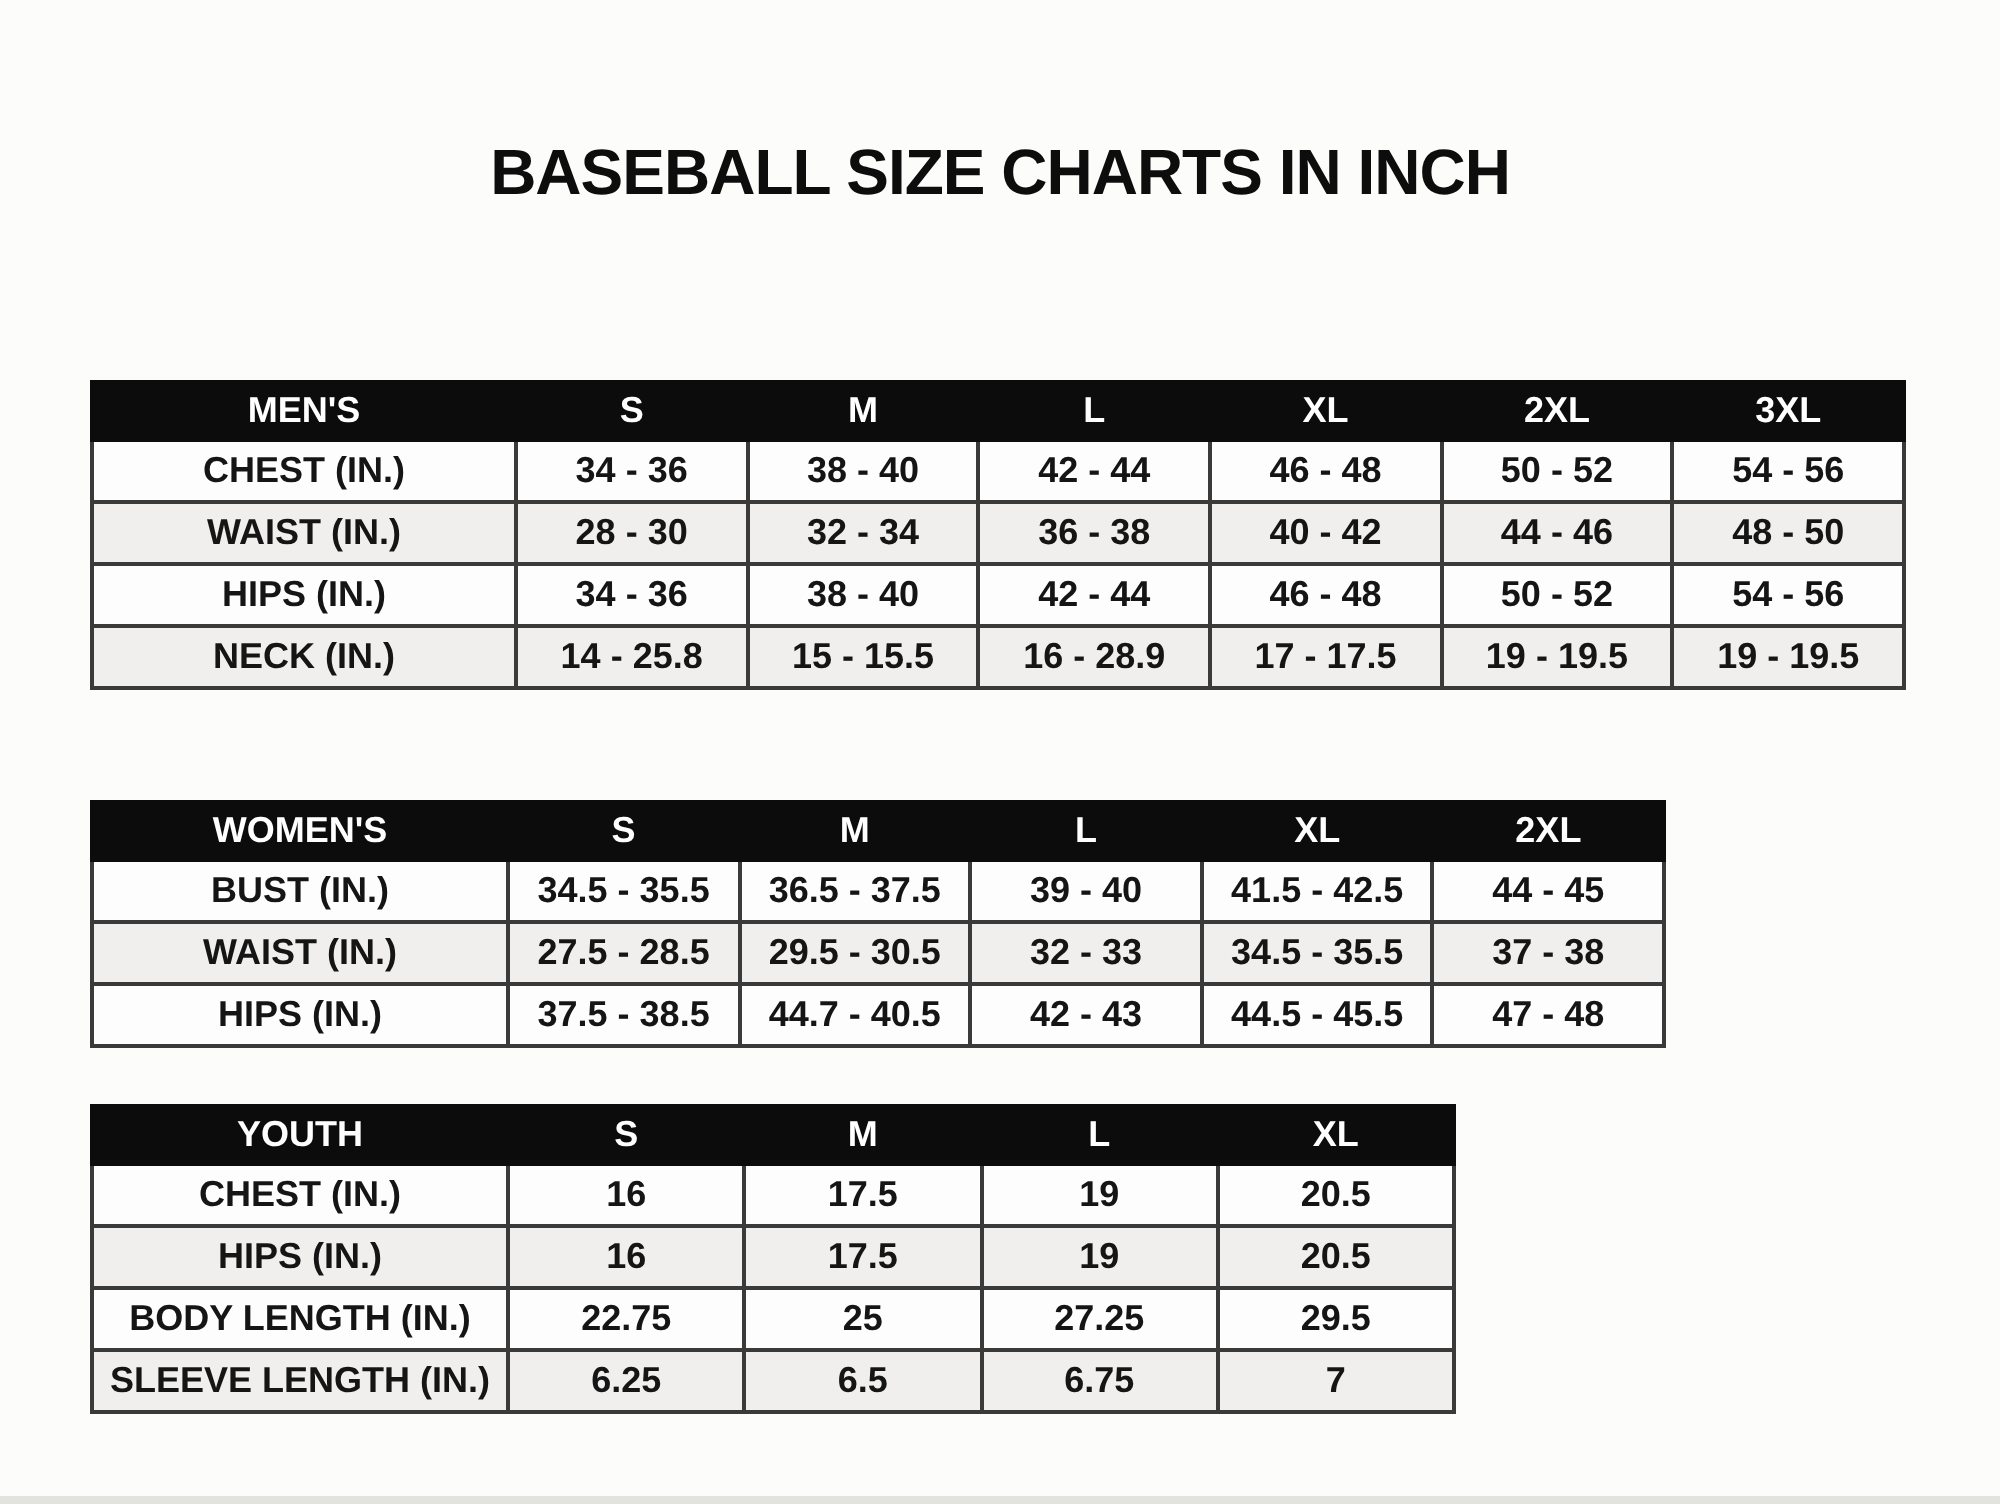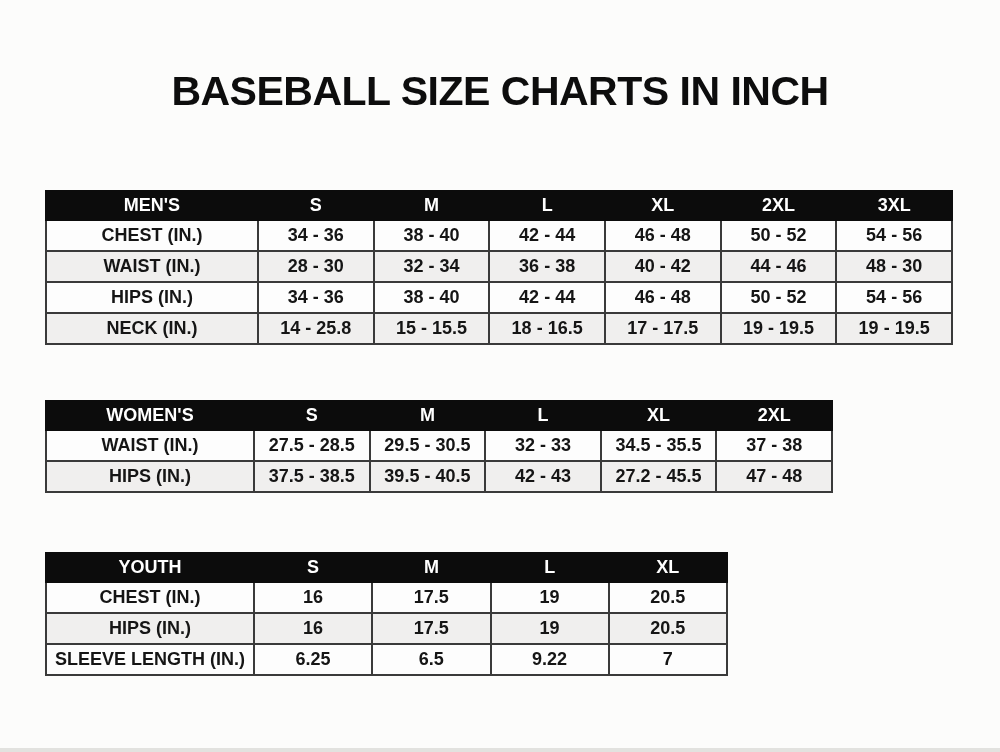--- a/index.html
+++ b/index.html
@@ -12,21 +12,21 @@
     overflow: hidden;
     position: relative;
   }
 
   .page-title {
     position: absolute;
     top: 68px;
     left: 0;
     width: 1000px;
     text-align: center;
-    font-size: 41px;
+    font-size: 32px;
     font-weight: 700;
     letter-spacing: -0.5px;
     color: #0d0d0d;
     white-space: nowrap;
   }
 
   table.size-table {
     position: absolute;
     border-collapse: collapse;
     table-layout: fixed;
@@ -107,69 +107,77 @@
           <td>50 - 52</td>
           <td>54 - 56</td>
         </tr>
         <tr>
           <td>WAIST (IN.)</td>
           <td>28 - 30</td>
           <td>32 - 34</td>
           <td>36 - 38</td>
           <td>40 - 42</td>
           <td>44 - 46</td>
-          <td>48 - 30</td>
+          <td>48 - 50</td>
         </tr>
         <tr>
           <td>HIPS (IN.)</td>
           <td>34 - 36</td>
           <td>38 - 40</td>
           <td>42 - 44</td>
           <td>46 - 48</td>
           <td>50 - 52</td>
           <td>54 - 56</td>
         </tr>
         <tr>
           <td>NECK (IN.)</td>
           <td>14 - 25.8</td>
           <td>15 - 15.5</td>
-          <td>18 - 16.5</td>
+          <td>16 - 28.9</td>
           <td>17 - 17.5</td>
           <td>19 - 19.5</td>
           <td>19 - 19.5</td>
         </tr>
       </tbody>
     </table>
 
   <table class="size-table t-womens">
       <thead>
         <tr>
           <th>WOMEN'S</th>
           <th>S</th>
           <th>M</th>
           <th>L</th>
           <th>XL</th>
           <th>2XL</th>
         </tr>
       </thead>
       <tbody>
         <tr>
+          <td>BUST (IN.)</td>
+          <td>34.5 - 35.5</td>
+          <td>36.5 - 37.5</td>
+          <td>39 - 40</td>
+          <td>41.5 - 42.5</td>
+          <td>44 - 45</td>
+        </tr>
+        <tr>
           <td>WAIST (IN.)</td>
           <td>27.5 - 28.5</td>
           <td>29.5 - 30.5</td>
           <td>32 - 33</td>
           <td>34.5 - 35.5</td>
           <td>37 - 38</td>
         </tr>
         <tr>
           <td>HIPS (IN.)</td>
           <td>37.5 - 38.5</td>
-          <td>39.5 - 40.5</td>
+          <td>44.7 - 40.5</td>
           <td>42 - 43</td>
-          <td>27.2 - 45.5</td>
+          <td>44.5 - 45.5</td>
           <td>47 - 48</td>
         </tr>
       </tbody>
     </table>
 
   <table class="size-table t-youth">
       <thead>
         <tr>
           <th>YOUTH</th>
           <th>S</th>
@@ -187,24 +195,31 @@
           <td>20.5</td>
         </tr>
         <tr>
           <td>HIPS (IN.)</td>
           <td>16</td>
           <td>17.5</td>
           <td>19</td>
           <td>20.5</td>
         </tr>
         <tr>
+          <td>BODY LENGTH (IN.)</td>
+          <td>22.75</td>
+          <td>25</td>
+          <td>27.25</td>
+          <td>29.5</td>
+        </tr>
+        <tr>
           <td>SLEEVE LENGTH (IN.)</td>
           <td>6.25</td>
           <td>6.5</td>
-          <td>9.22</td>
+          <td>6.75</td>
           <td>7</td>
         </tr>
       </tbody>
     </table>
 
   <div class="bottom-edge-artifact"></div>
 
 </main>
 
 </body></html>

